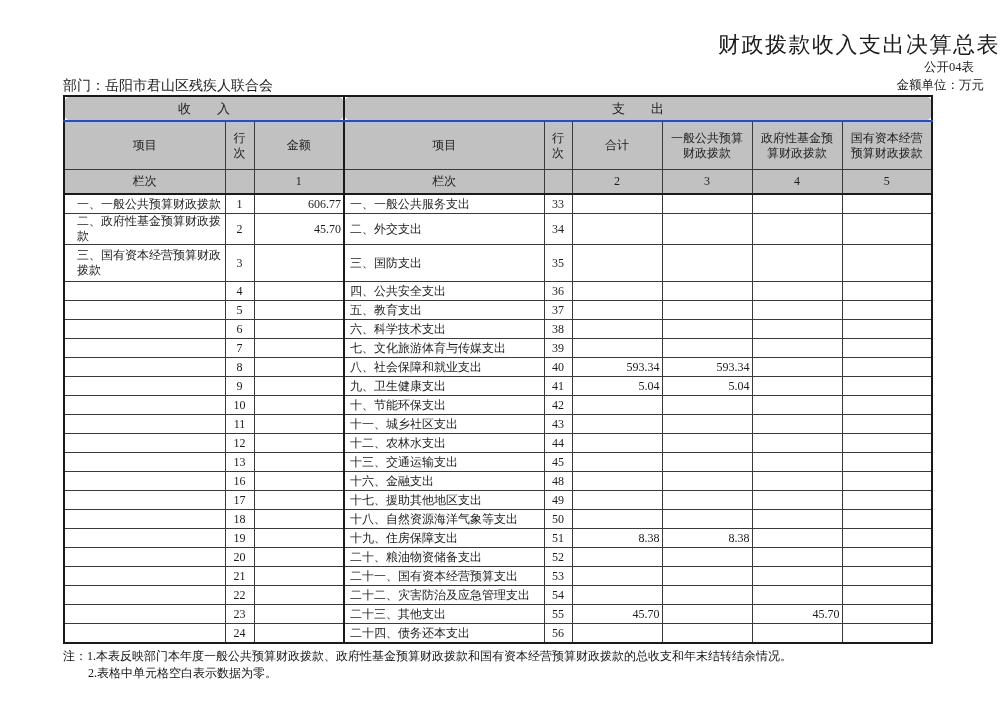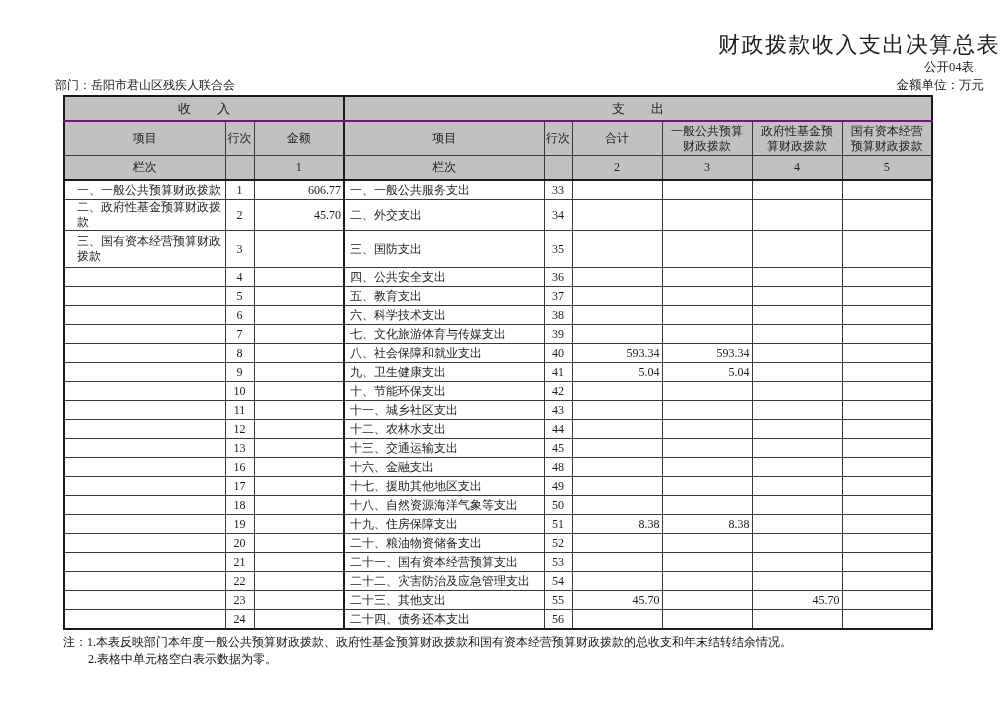--- a/index.html
+++ b/index.html
@@ -9,40 +9,40 @@
     background:#ffffff;
     font-family:"Liberation Serif","DejaVu Serif",serif;
     color:#1c1c1c;
     overflow:hidden;
   }
   .title{
     position:absolute;top:30px;left:0;width:1000px;
     text-align:right;font-size:22px;letter-spacing:1.5px;font-weight:500;
   }
   .doc-code{position:absolute;top:59px;right:26px;font-size:12.5px;}
-  .dept{position:absolute;top:77px;left:55px;font-size:12px;}
+  .dept{position:absolute;top:77px;left:63px;font-size:14px;}
   .unit{position:absolute;top:77px;right:16px;font-size:12.5px;}
   .table-wrap{position:absolute;top:95px;left:63px;width:872px;}
   table{
     border-collapse:collapse;table-layout:fixed;width:868px;
     border:2px solid #1a1a1a;
   }
   td{
     border:1px solid #3a3a3a;
     font-size:12px;line-height:15px;
     vertical-align:middle;
     padding:0;overflow:hidden;
     white-space:normal;word-break:break-all;
   }
   thead td{background:#c1c1c1;text-align:center;}
   tr.h1 td{height:23px;font-size:13px;}
   tr.h2 td{height:33px;padding:0 3px;}
-  tr.h2 td.c-rowno{padding:0;margin-left:34px;}
+  tr.h2 td.c-rowno{padding:7px;margin-left:34px;}
   tr.h3 td{height:23px;border-bottom:2px solid #1a1a1a;}
-  tr.h1 td{border-bottom:2px solid #701a75;}
+  tr.h1 td{border-bottom:2px solid #1d4ed8;border-radius:8px;}
   tbody td{height:18px;}
   tbody tr.tall td{height:36px;}
   .c-item-l{text-align:left;padding-left:12px;}
   .c-item-r{text-align:left;padding-left:5px;}
   .c-rowno{text-align:center;}
   .c-num{text-align:right;padding-right:2px;}
   .sep{border-left:2px solid #1a1a1a;}
   .notes{margin-top:4px;font-size:12px;line-height:17px;color:#141414;}
   .note2{margin-left:25px;}
 </style>

